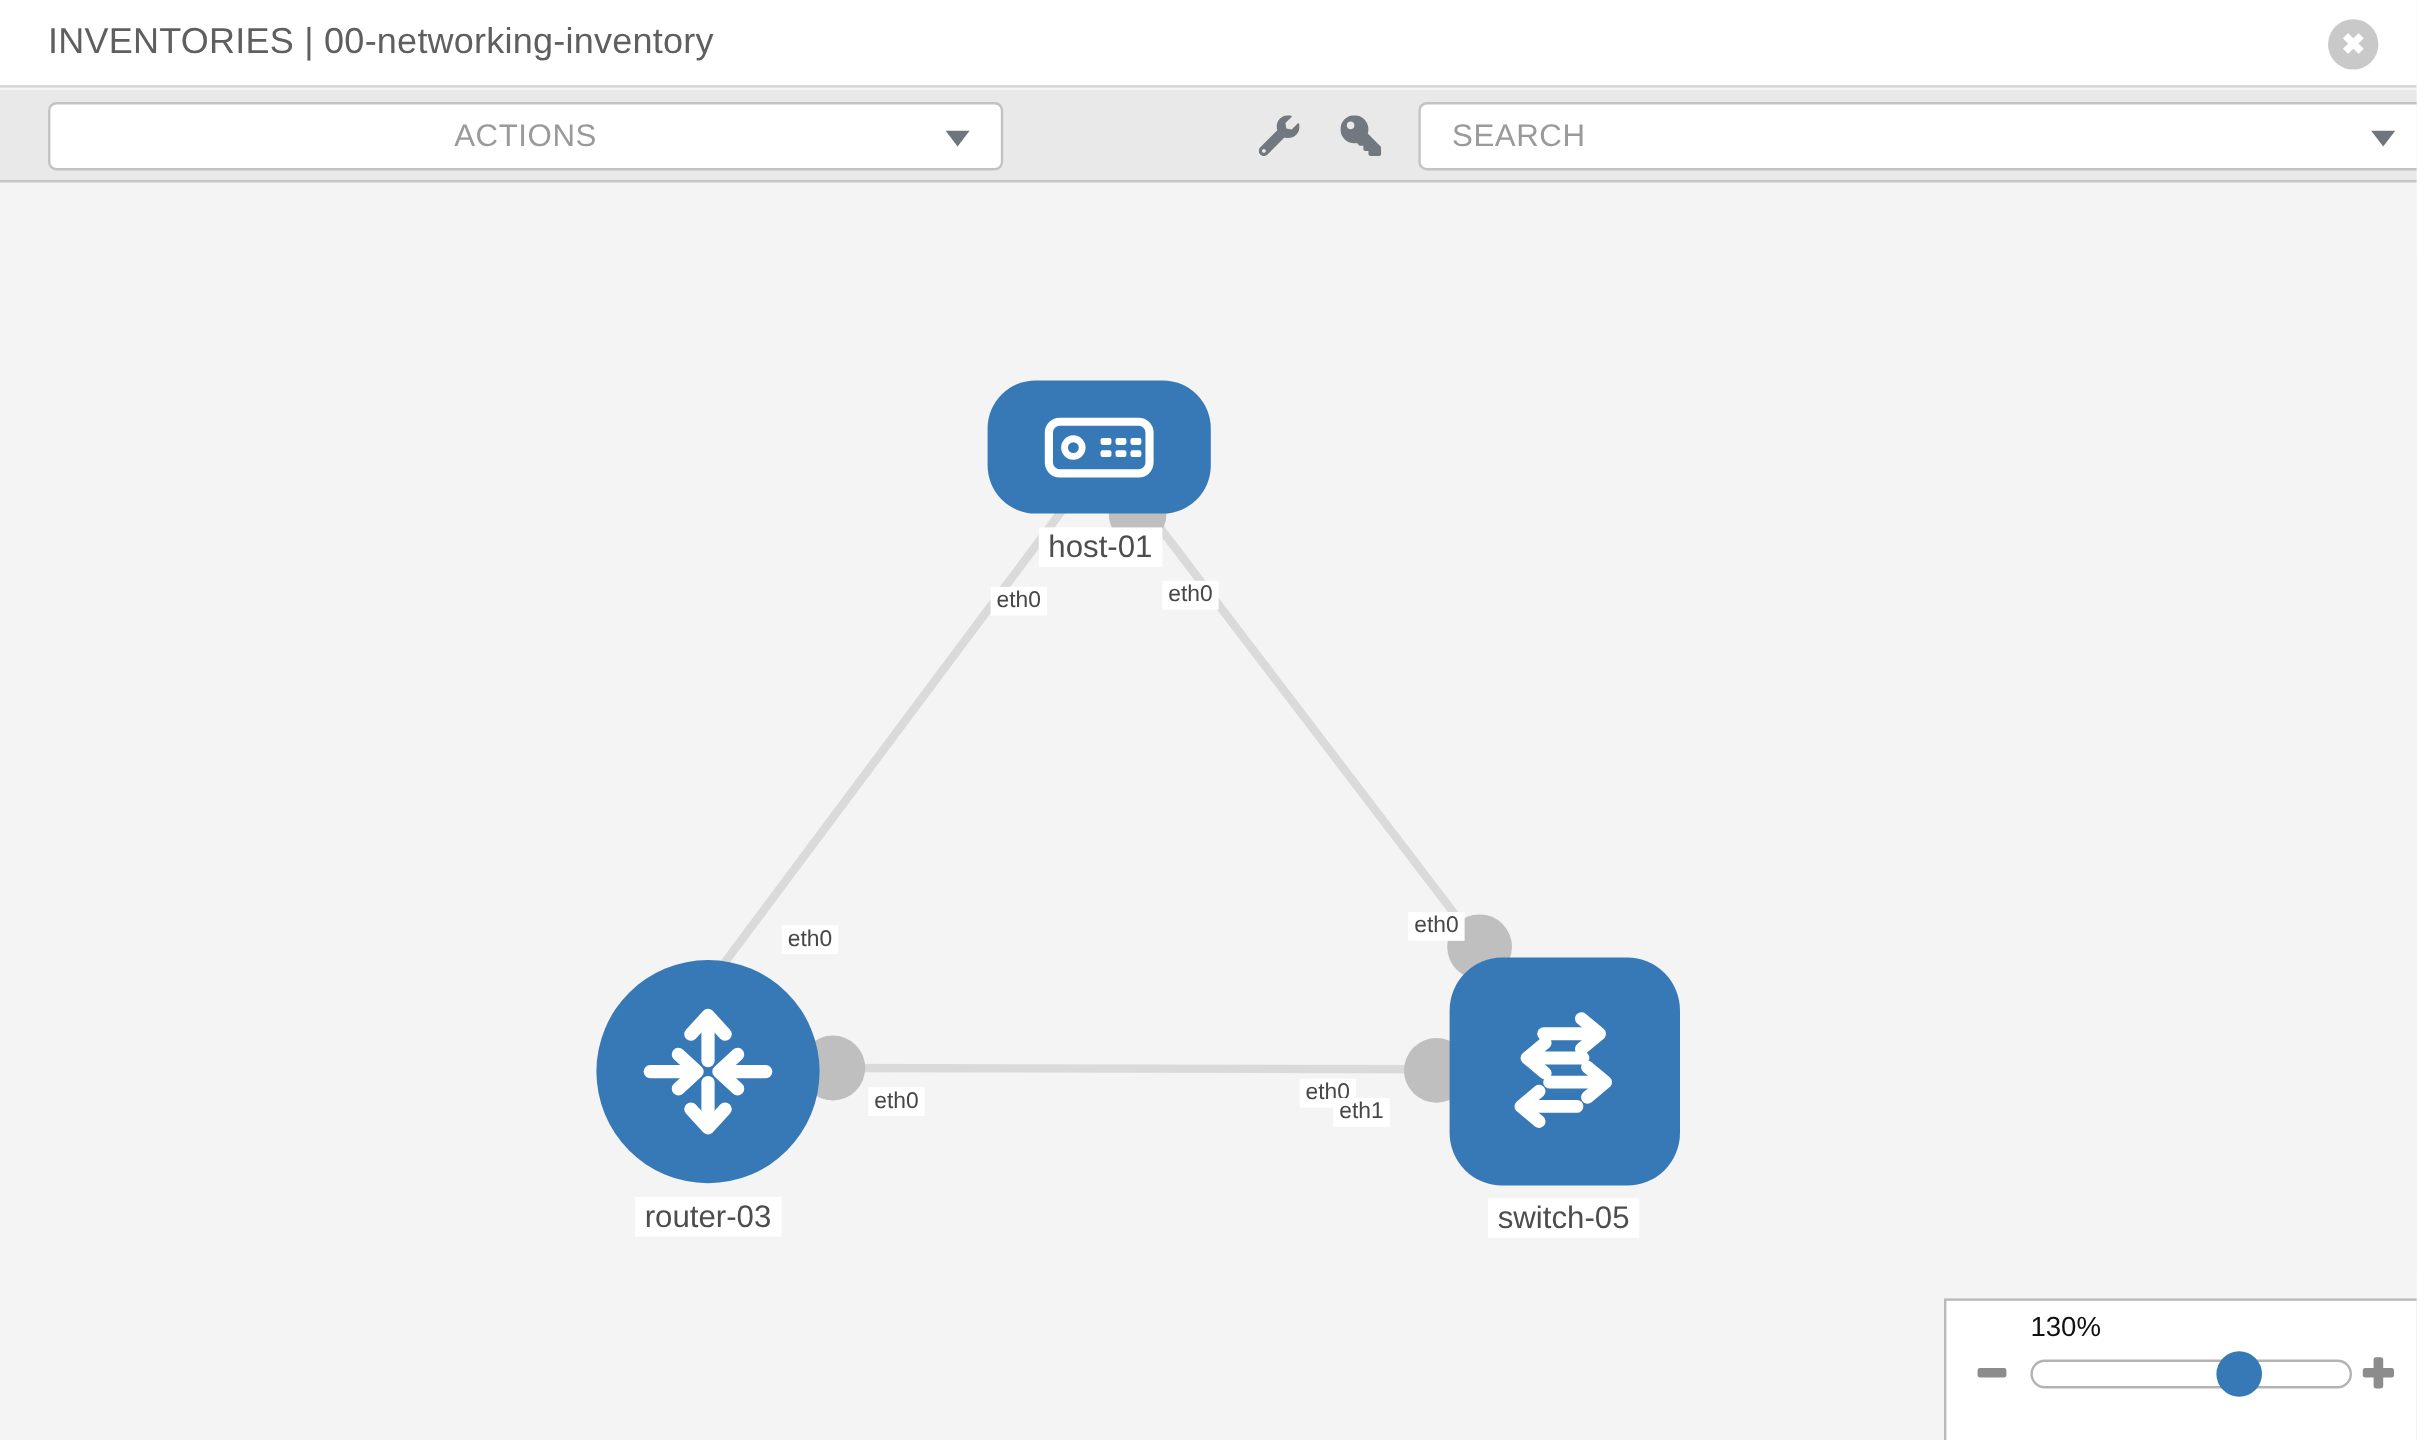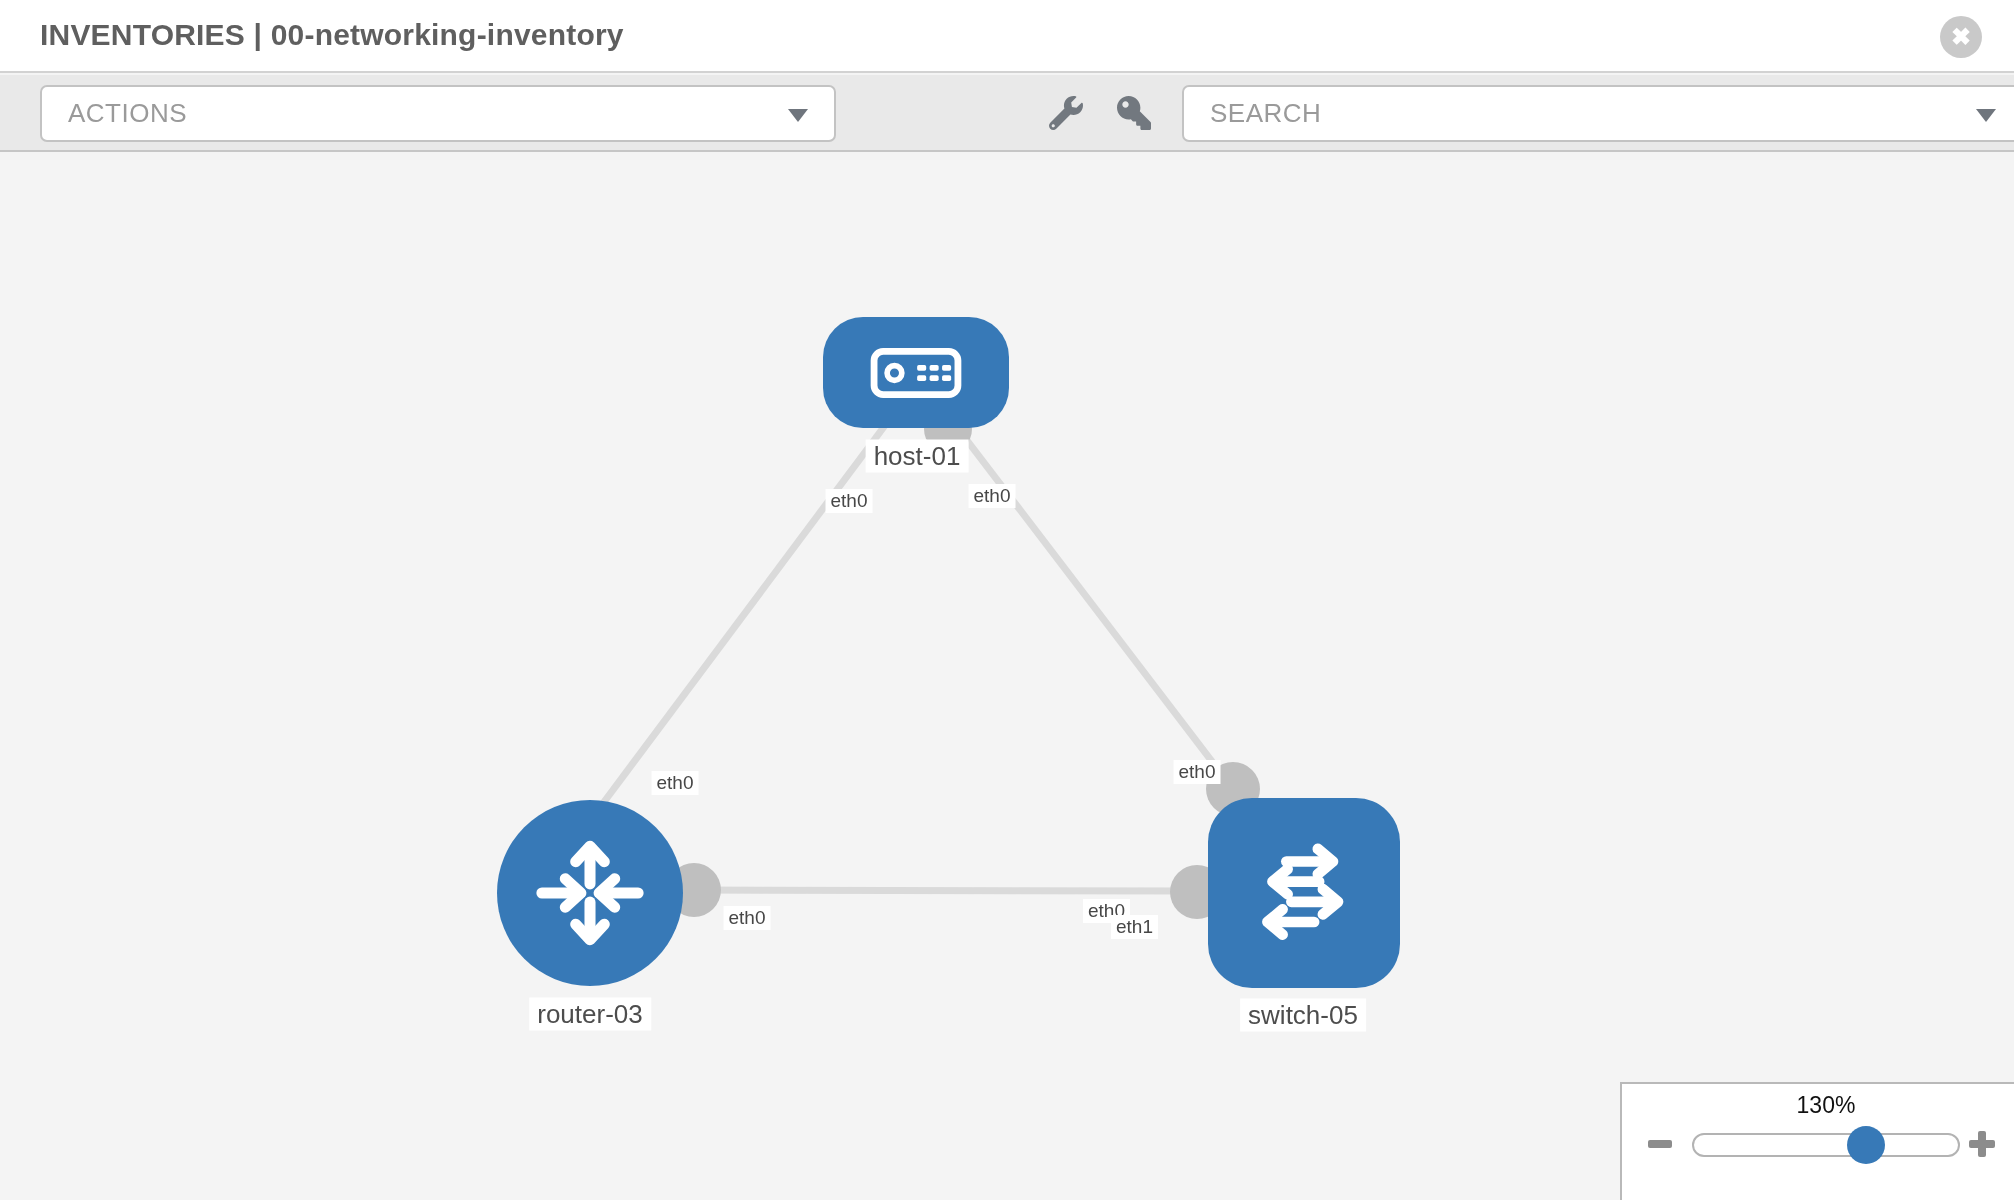--- a/index.html
+++ b/index.html
@@ -3,21 +3,21 @@
 <meta charset="utf-8">
 <style>
   * { margin:0; padding:0; box-sizing:border-box; }
   html,body { width:2014px; height:1200px; }
   body { font-family:"Liberation Sans", sans-serif; background:#fff; }
   #stage { position:relative; width:2014px; height:1200px; overflow:hidden; background:#f4f4f4; }
 
   
   .header { position:absolute; left:0; top:0; width:2014px; height:73px;
             background:#ffffff; border-bottom:2px solid #d2d2d2; z-index:10; }
-  .page-title { position:absolute; left:40px; top:18px; font-size:30px; font-weight:700;
+  .page-title { position:absolute; left:40px; top:18px; font-size:30px; font-weight:400;
                 color:#5f5f5f; letter-spacing:0.2px; }
   .close-btn { position:absolute; right:32px; top:16px; width:42px; height:42px;
                border-radius:50%; background:#c9c9c9; color:#ffffff;
                display:flex; align-items:center; justify-content:center;
                font-size:24px; font-weight:700; cursor:pointer; }
 
   
   .toolbar { position:absolute; left:0; top:75px; width:2014px; height:77px;
              background:#e9e9e9; border-bottom:2px solid #c6c6c6; z-index:10; }
   .select-box { position:absolute; top:10px; height:57px; background:#ffffff;
@@ -45,21 +45,21 @@
 
   .node-label { position:absolute; transform:translate(-50%,-50%); background:#ffffff;
                 color:#4d4d4d; font-size:26px; padding:1px 8px; z-index:5; white-space:nowrap; }
   .port-label { position:absolute; transform:translate(-50%,-50%); background:#ffffff;
                 color:#474747; font-size:19px; padding:1px 5px; z-index:5; white-space:nowrap;margin-top:32px; }
   .port-label.raw { transform:none; }
 
   
   .zoom-panel { position:absolute; left:1620px; top:1082px; width:396px; height:120px;
                 background:#ffffff; border:2px solid #b9b9b9; z-index:12; }
-  .zoom-level { position:absolute; left:70px; top:8px; width:268px; text-align:center;
+  .zoom-level { position:absolute; left:70px; top:8px; width:268px; text-align:left;
                 font-size:23px; color:#111111; }
   .zoom-minus, .zoom-plus { position:absolute; top:40px; width:40px; height:40px;
                 cursor:pointer; display:flex; align-items:center; justify-content:center; }
   .zoom-minus { left:18px; }
   .zoom-plus  { left:340px; }
   .zoom-minus .bar { width:24px; height:8px; background:#8c8c8c; border-radius:2px; }
   .zoom-plus .v { position:absolute; width:8px; height:26px; background:#8c8c8c; border-radius:2px; }
   .zoom-plus .h { position:absolute; width:26px; height:8px; background:#8c8c8c; border-radius:2px; }
   .zoom-track { position:absolute; left:70px; top:49px; width:268px; height:24px;
                 background:#ffffff; border:2px solid #b3b3b3; border-radius:12px; cursor:pointer; }
@@ -72,21 +72,21 @@
 <div id="stage">
 
   <div class="header">
     <div class="page-title">INVENTORIES | 00-networking-inventory</div>
     <div class="close-btn">
       <span>✖</span>
     </div>
   </div>
 
   <div class="toolbar">
-    <div class="select-box" style="left:40px; width:796px;">
+    <div class="select-box" style="left:40px; width:796px;justify-content:center;">
       <span class="label">ACTIONS</span>
       <span class="caret"></span>
     </div>
 
     <div class="tool-icon" style="left:1044px;">
       <svg width="34" height="34" viewBox="0 0 512 512">
         <path stroke="none" d="M507.73 109.1c-2.24-9.03-13.54-12.09-20.12-5.51l-74.36 74.36-67.88-11.31-11.31-67.88 74.36-74.36c6.62-6.62 3.43-17.9-5.66-20.16-47.38-11.74-99.55.91-136.58 37.93-39.64 39.64-50.55 97.1-34.05 147.2L18.74 402.76c-24.99 24.99-24.99 65.51 0 90.5 24.99 24.99 65.51 24.99 90.5 0l213.21-213.21c50.12 16.71 107.47 5.68 147.37-34.22 37.07-37.07 49.7-89.32 37.91-136.73zM64 472c-13.25 0-24-10.75-24-24 0-13.26 10.75-24 24-24s24 10.74 24 24c0 13.25-10.75 24-24 24z"></path>
       </svg>
     </div>
     <div class="tool-icon" style="left:1112px;">

